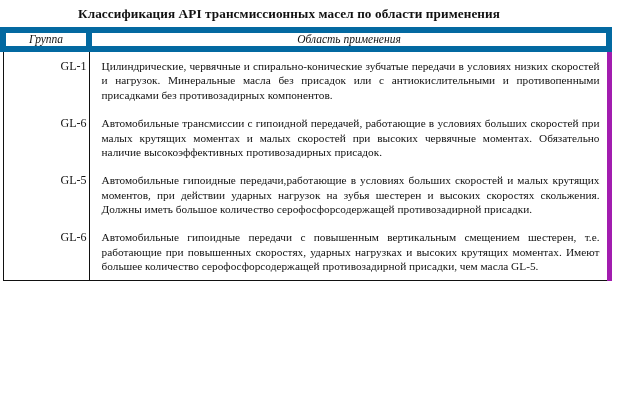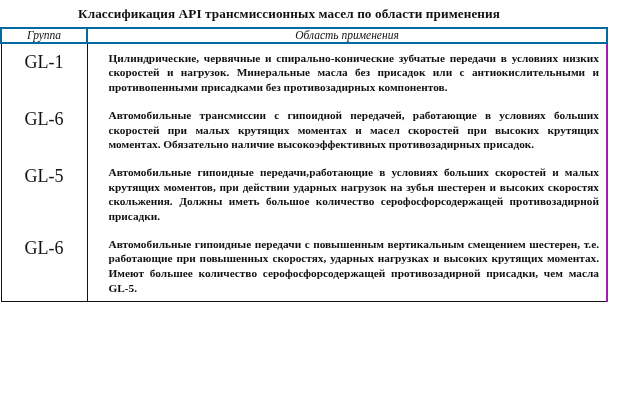--- a/index.html
+++ b/index.html
@@ -30,57 +30,56 @@
     line-height: 1.15;
   }
   table.api-table {
     border-collapse: collapse;
     width: 606px;
     margin: 0 auto;
     table-layout: fixed;
   }
   table.api-table td,
   table.api-table th {
-    border: 2px solid #0369a1;
+    border: 6px solid #0369a1;
     vertical-align: top;
     padding: 0;
   }
   thead th {
     font-weight: normal;
     font-style: italic;
     text-align: center;
     font-size: 11.5px;
     padding: 4px 2px 5px 2px;
     line-height: 1.1;
   }
   .col-group { width: 86px; }
   .col-area  { width: 520px; }
 
   tbody td.group-cell {
-    text-align: center;
-    font-size: 18px;
+    text-align: right;
+    font-size: 12px;
     padding: 7px 2px 6px 2px;
     border-right: 1px solid #111111;
     border-top: none;
     border-bottom: none;
     border-left: 1px solid #111111;
     line-height: 1.25;
   }
   tbody td.area-cell {
     font-size: 11.3px;
-    padding: 7px 7px 6px 21px;
+    padding: 7px 7px 6px 12px;
     border-top: none;
     border-bottom: none;
     border-left: none;
-    border-right: 2px solid #a21caf;
+    border-right: 5px solid #a21caf;
     line-height: 1.30;
     text-align: justify;
     text-justify: inter-word;
     hyphens: manual;
-    font-weight: bold;
   }
   tbody tr:first-child td {
     border-top: 1px solid #111111;
   }
   tbody tr:last-child td {
     border-bottom: 1px solid #111111;
     margin-top: 32px;
   }
 </style>
 </head>
@@ -101,21 +100,21 @@
         <th>Область применения</th>
       </tr>
     </thead>
     <tbody>
       <tr>
         <td class="group-cell">GL-1</td>
         <td class="area-cell">Цилиндрические, червячные и спирально-конические зубчатые передачи в условиях низких скоростей и нагрузок. Минеральные масла без присадок или с антиокислительными и противопенными присадками без противозадирных компонентов.</td>
       </tr>
       <tr>
         <td class="group-cell">GL-6</td>
-        <td class="area-cell">Автомобильные трансмиссии с гипоидной передачей, работающие в условиях больших скоростей при малых крутящих моментах и масел скоростей при высоких крутящих моментах. Обязательно наличие высокоэффективных противозадирных присадок.</td>
+        <td class="area-cell">Автомобильные трансмиссии с гипоидной передачей, работающие в условиях больших скоростей при малых крутящих моментах и малых скоростей при высоких червячные моментах. Обязательно наличие высокоэффективных противозадирных присадок.</td>
       </tr>
       <tr>
         <td class="group-cell">GL-5</td>
         <td class="area-cell">Автомобильные гипоидные передачи,работающие в условиях больших скоростей и малых крутящих моментов, при действии ударных нагрузок на зубья шестерен и высоких скоростях скольжения. Должны иметь большое количество серофосфорсодержащей противозадирной присадки.</td>
       </tr>
       <tr>
         <td class="group-cell">GL-6</td>
         <td class="area-cell">Автомобильные гипоидные передачи с повышенным вертикальным смещением шестерен, т.е. работающие при повышенных скоростях, ударных нагрузках и высоких крутящих моментах. Имеют большее количество серофосфорсодержащей противозадирной присадки, чем масла GL-5.</td>
       </tr>
     </tbody>

